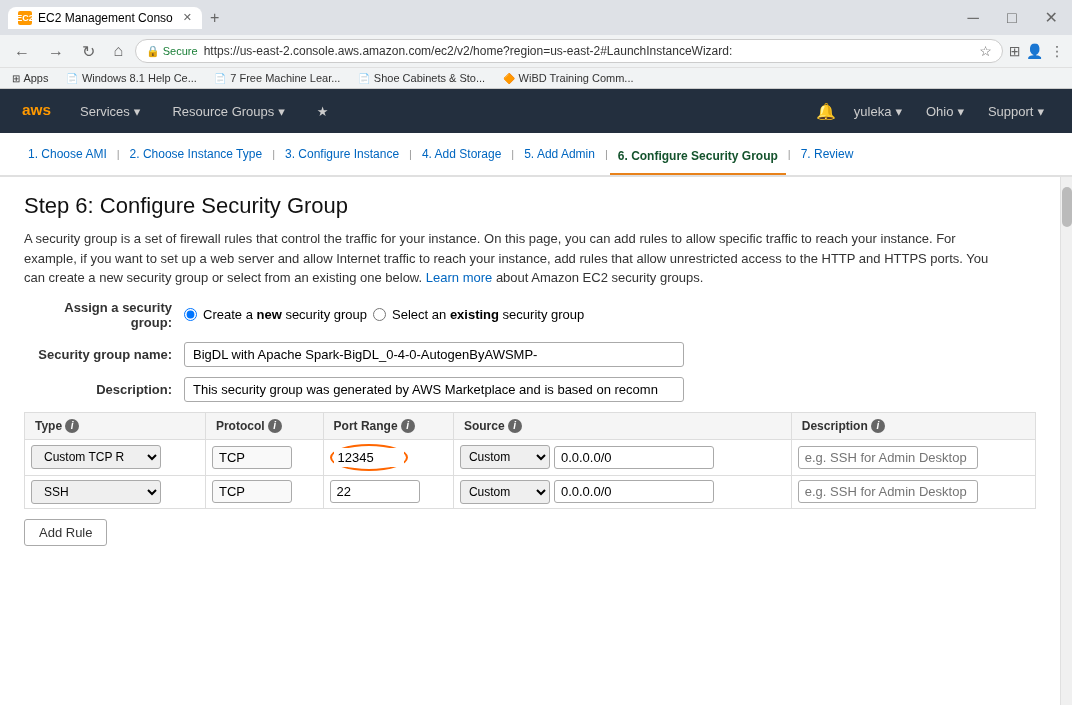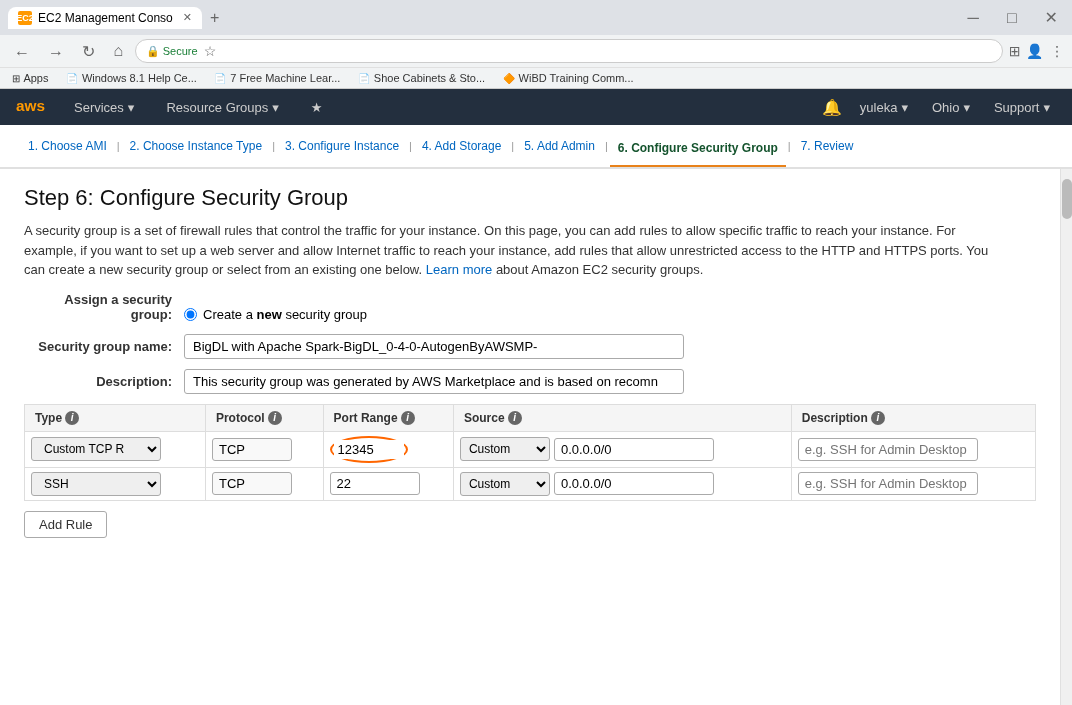--- a/index.html
+++ b/index.html
@@ -17,21 +17,21 @@
     .address-bar { flex: 1; display: flex; align-items: center; background: #fff; border: 1px solid #ccc; border-radius: 20px; padding: 3px 10px; gap: 6px; font-size: 12px; }
     .address-secure { color: #1a7f37; font-size: 11px; display: flex; align-items: center; gap: 3px; }
     .address-url { color: #333; flex: 1; font-size: 12px; }
     .address-star { color: #666; font-size: 14px; }
     .browser-menu-btn { background: none; border: none; font-size: 14px; color: #666; cursor: pointer; }
     .bookmarks-bar { display: flex; align-items: center; padding: 2px 8px; gap: 10px; font-size: 11px; border-top: 1px solid #e0e0e0; }
     .bookmark-item { display: flex; align-items: center; gap: 3px; color: #333; cursor: pointer; padding: 2px 4px; border-radius: 3px; white-space: nowrap; }
     .bookmark-icon { font-size: 10px; }
 
     
-    .aws-nav { background: #232f3e; color: #fff; display: flex; align-items: center; padding: 0 16px; height: 36px; gap: 20px; }
+    .aws-nav { background: #232f3e; color: #fff; display: flex; align-items: center; padding: 0 22px; height: 44px; gap: 20px; }
     .aws-logo { display: flex; align-items: center; gap: 4px; }
     .aws-nav-item { color: #ccc; font-size: 13px; cursor: pointer; display: flex; align-items: center; gap: 4px; padding: 4px 6px; border-radius: 3px; }
     .aws-nav-right { margin-left: auto; display: flex; align-items: center; gap: 12px; }
     .aws-nav-icon { color: #ccc; font-size: 16px; cursor: pointer; }
 
     
     .wizard-steps { display: flex; align-items: center; padding: 10px 20px; border-bottom: 2px solid #e0e0e0; gap: 0; background: #fff; }
     .wizard-step { font-size: 12px; color: #0066c0; cursor: pointer; padding: 4px 8px; white-space: nowrap; }
     .wizard-step.active { color: #14532d; border-bottom: 2px solid #e8821a; font-weight: bold; margin-bottom: -12px; padding-bottom: 10px; }
     .wizard-sep { color: #999; font-size: 11px; padding: 0 2px; }
@@ -84,20 +84,21 @@
       <button class="browser-nav-btn">✕</button>
     </div>
   </div>
   <div class="browser-toolbar">
     <button class="browser-nav-btn">←</button>
     <button class="browser-nav-btn">→</button>
     <button class="browser-nav-btn">↻</button>
     <button class="browser-nav-btn">⌂</button>
     <div class="address-bar">
       <span class="address-secure">🔒 <span>Secure</span></span>
+      <span class="address-url">https://us-east-2.console.aws.amazon.com/ec2/v2/home?region=us-east-2#LaunchInstanceWizard:</span>
       <span class="address-star">☆</span>
     </div>
     <button class="browser-menu-btn">⊞</button>
     <button class="browser-menu-btn">👤</button>
     <button class="browser-menu-btn">⋮</button>
   </div>
   <div class="bookmarks-bar">
     <span class="bookmark-item">
       <span class="bookmark-icon">⊞</span>
       <span>Apps</span>
@@ -171,27 +172,31 @@
 
 <div style="display: flex; height: calc(705px - 152px);">
   <div class="main-content" style="flex: 1; overflow-y: auto; padding: 16px 24px 0 24px;">
     <h1 class="page-title">Step 6: Configure Security Group</h1>
     <p class="page-desc">
       A security group is a set of firewall rules that control the traffic for your instance. On this page, you can add rules to allow specific traffic to reach your instance. For example, if you want to set up a web server and allow Internet traffic to reach your instance, add rules that allow unrestricted access to the HTTP and HTTPS ports. You can create a new security group or select from an existing one below. <a href="#">Learn more</a> about Amazon EC2 security groups.
     </p>
 
     
     <div class="form-section">
-      <div style="display: flex; align-items: flex-end; margin-bottom: 8px;">
+      <div style="display: flex; align-items: center; margin-bottom: 8px;">
         <div class="form-label">Assign a security group:</div>
         <div style="display: flex; flex-direction: row; gap: 6px;">
           <label class="radio-item" style="margin-left: 0;">
             <input type="radio" name="sg-option" checked="" style="">
             <span>Create a <strong>new</strong> security group</span>
           </label>
+          <label class="radio-item" style="margin-left: 0;">
+            <input type="radio" name="sg-option" style="">
+            <span>Select an <strong>existing</strong> security group</span>
+          </label>
         </div>
       </div>
     </div>
 
     
     <div class="form-row">
       <div class="form-label">Security group name:</div>
       <input class="form-input" type="text" value="BigDL with Apache Spark-BigDL_0-4-0-AutogenByAWSMP-" style="">
     </div>
 

